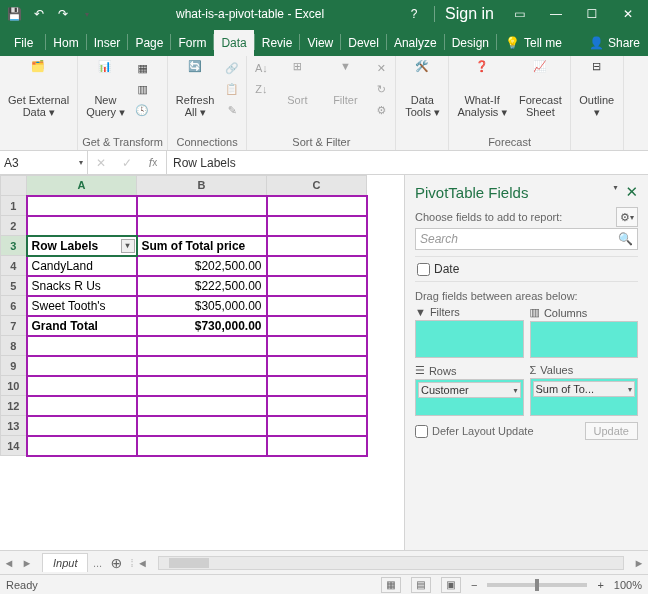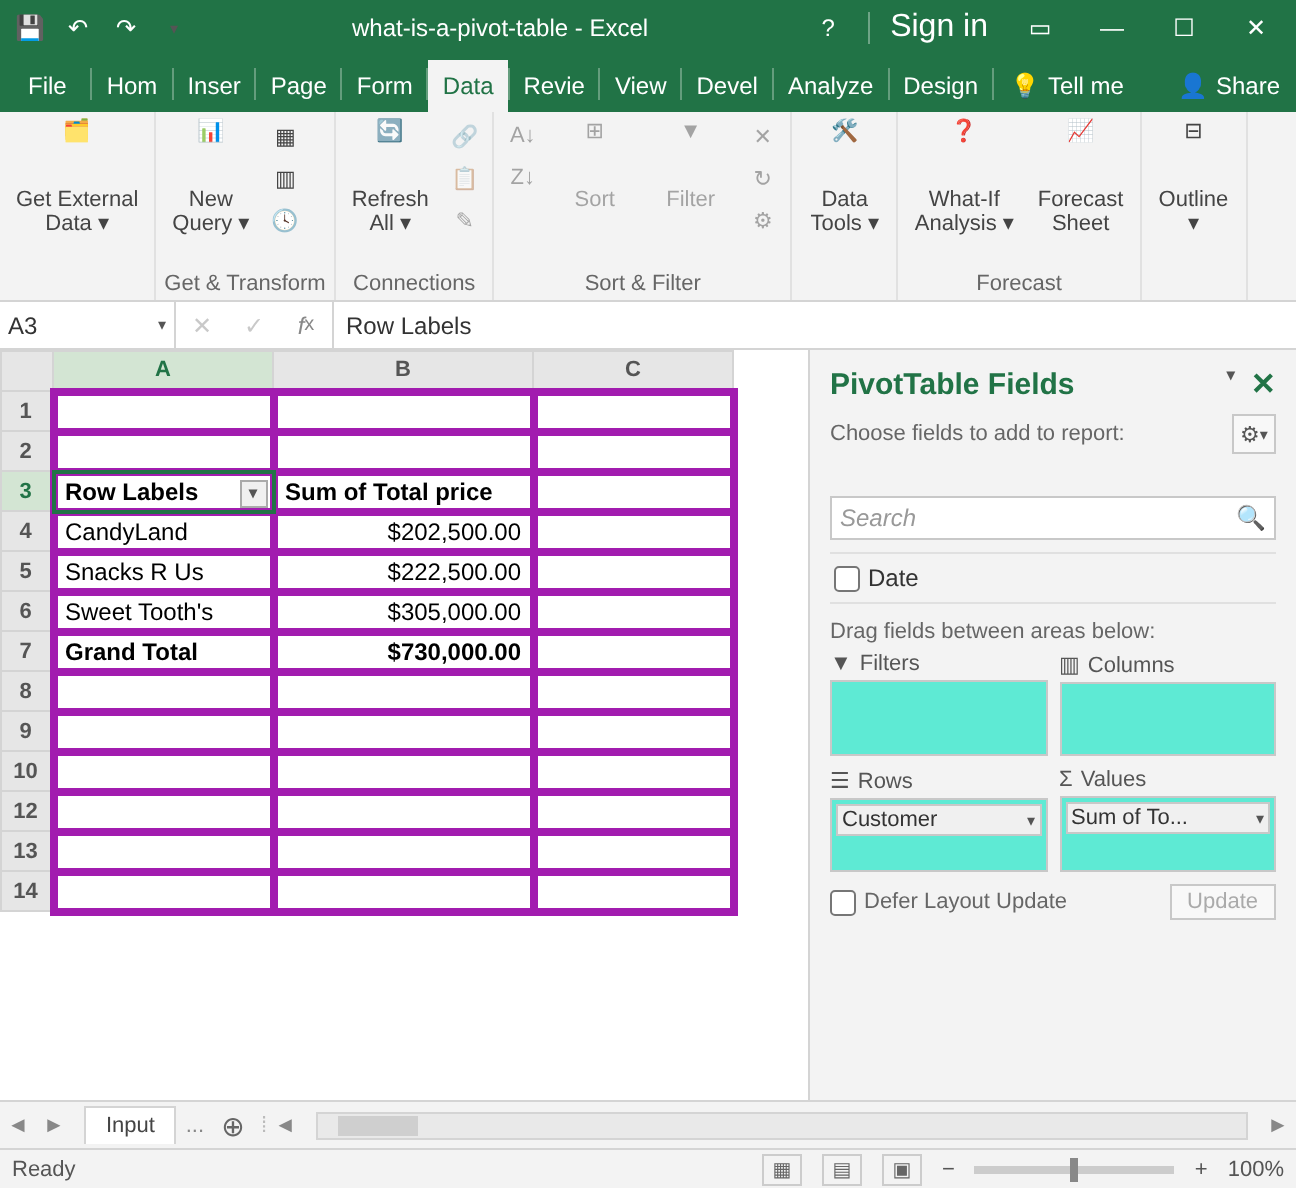--- a/index.html
+++ b/index.html
@@ -47,47 +47,47 @@
   .sheetpane { flex: 1; display: flex; flex-direction: column; background: #fff; position: relative; }
   .fieldspane { width: 244px; background: #f3f3f3; border-left: 1px solid #d4d4d4; display: flex; flex-direction: column; padding: 8px 10px; font-size: 12px; color: #444; }
 
   
   .grid-wrap { flex: 1; overflow: hidden; position: relative; }
   table.grid { border-collapse: collapse; table-layout: fixed; }
   .rowhdr, .colhdr, .corner { background: #e6e6e6; border: 1px solid #d4d4d4; font-size: 11px; color: #555; text-align: center; }
   .corner { width: 26px; height: 20px; }
   .colhdr { height: 20px; }
   .rowhdr { width: 26px; height: 20px; }
-  td.cell { border: 4px solid #a21caf; height: 20px; font-size: 12px; padding: 0 4px; white-space: nowrap; overflow: hidden; }
+  td.cell { border: 2px solid #a21caf; height: 20px; font-size: 12px; padding: 0 4px; white-space: nowrap; overflow: hidden; }
   .sel-col { background: #d3e5d3; color: #217346; }
   .sel-row { background: #d3e5d3; color: #217346; }
   .sel-cell { outline: 2px solid #217346; outline-offset: -1px; background: #fff; }
   .bold { font-weight: bold; }
   .right-al { text-align: right; }
   .bord-top { border-top: 1px solid #999 !important; }
   .bord-bot { border-bottom: 1px solid #999 !important; }
   .rowlbl-cell { position: relative; }
   .filter-arrow { position: absolute; right: 1px; top: 2px; width: 14px; height: 14px; border: 1px solid #aaa; background: #f0f0f0; display: flex; align-items: center; justify-content: center; font-size: 8px; color: #555; }
 
   
   .sheettabs { height: 24px; border-top: 1px solid #d4d4d4; background: #f3f3f3; display: flex; align-items: center; font-size: 11px; color: #444; }
   .navbtn { width: 18px; text-align: center; color: #888; }
-  .sheettab { padding: 3px 10px; background: #fff; border: 1px solid #d4d4d4; border-bottom: none; }
+  .sheettab { padding: 3px 10px; background: #fff; border: 1px solid #d4d4d4; border-bottom: none; font-style: italic; }
   .addsheet { width: 20px; text-align: center; color: #666; font-size: 14px; }
   .hscroll-track { flex:1; margin:0 6px; height:14px; background:#e9e9e9; border:1px solid #d4d4d4; position:relative; }
   .hscroll-thumb { position:absolute; left:10px; top:1px; width:40px; height:10px; background:#cfcfcf; }
 
   
   .statusbar { height: 20px; background: #f3f3f3; border-top: 1px solid #d4d4d4; display: flex; align-items: center; font-size: 11px; color: #555; padding: 0 6px; gap: 10px; }
   .zoom-slider { width: 100px; height: 4px; background: #ccc; position: relative; }
   .zoom-slider .thumb { position: absolute; left: 48px; top: -4px; width: 4px; height: 12px; background: #888; }
 
   
-  .fp-title { font-size: 15px; color: #217346; font-weight: 700; margin-bottom: 6px; display:flex; align-items:center; justify-content:space-between;}
-  .fp-sub { font-size: 11px; color: #666; display:flex; justify-content:space-between; align-items:center; margin-bottom: 21px;}
+  .fp-title { font-size: 15px; color: #217346; font-weight: 400; margin-bottom: 6px; display:flex; align-items:center; justify-content:space-between;}
+  .fp-sub { font-size: 11px; color: #666; display:flex; justify-content:space-between; align-items:center; margin-bottom: 1px;}
   .fp-search { border: 1px solid #c8c8c8; height: 22px; display: flex; align-items: center; padding: 0 4px; background: #fff; font-style: italic; color: #999; justify-content: space-between; margin-bottom: 6px;}
   .fp-fieldlist { border-top: 1px solid #e0e0e0; border-bottom: 1px solid #e0e0e0; padding: 4px 0; max-height: 40px; overflow: hidden; margin-bottom: 8px;}
   .fp-field { display:flex; align-items:center; gap:4px; padding: 1px 2px; font-size: 12px; color:#333;}
   .fp-drag { font-size: 11px; color: #666; margin-bottom: 4px;}
   .fp-areas { display: grid; grid-template-columns: 1fr 1fr; grid-template-rows: 52px 52px; gap: 6px; margin-bottom: 6px;}
   .fp-area { display:flex; flex-direction:column; }
   .fp-area-hdr { font-size: 11px; color:#555; display:flex; align-items:center; gap:4px; margin-bottom:2px;}
   .fp-area-box { flex:1; background:#5eead4; border:1px solid #c8c8c8; padding:2px; font-size:11px; color:#333; display:flex; align-items:flex-start;}
   .fp-chip { border:1px solid #c8c8c8; background:#f0f0f0; padding:1px 2px; display:flex; align-items:center; gap:2px; width:100%; justify-content:space-between;}
   .fp-footer { display:flex; align-items:center; justify-content:space-between; font-size:11px; color:#666;}

